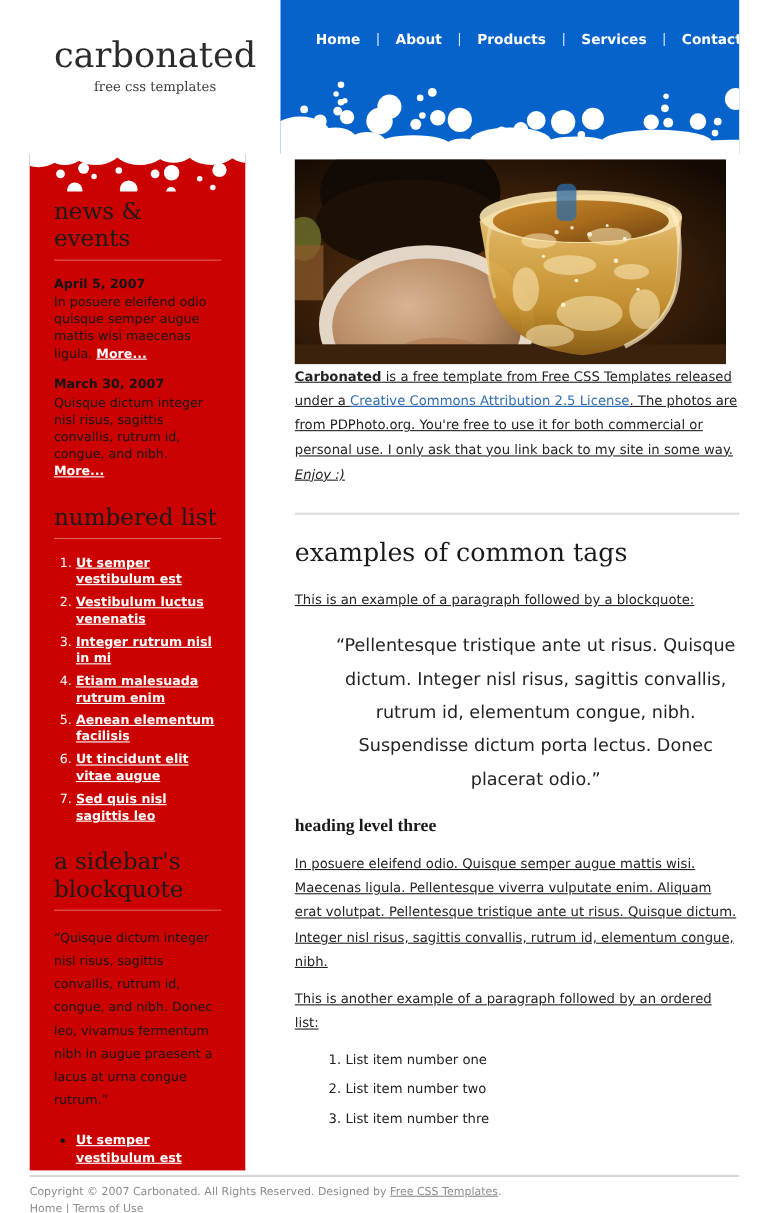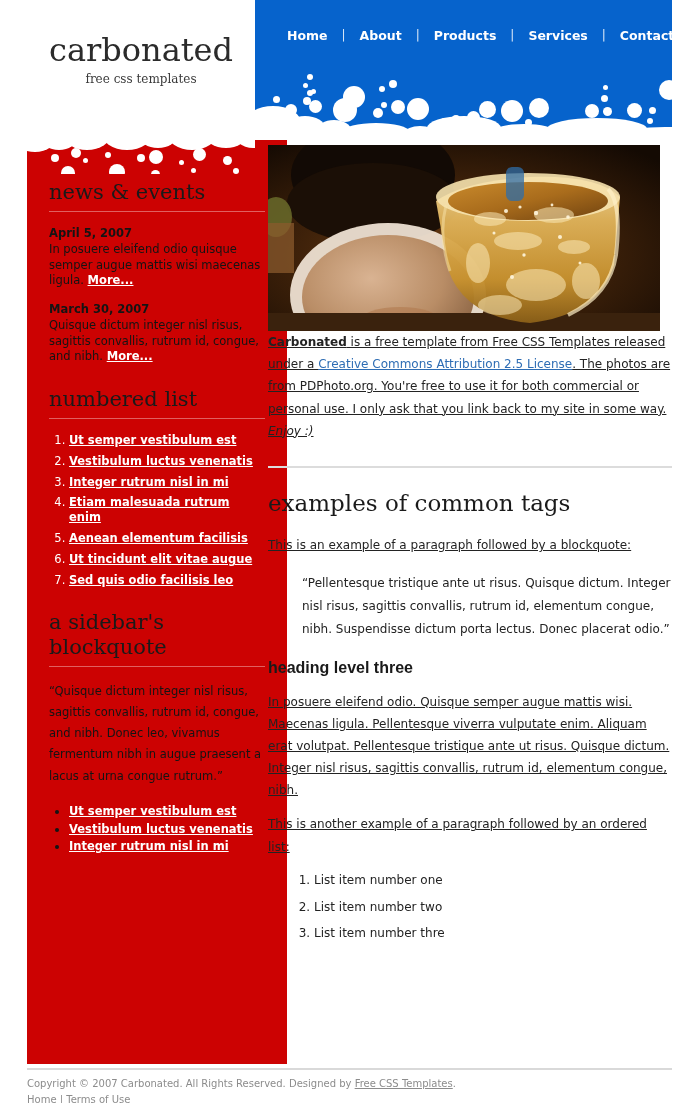--- a/index.html
+++ b/index.html
@@ -92,21 +92,21 @@
   #page {
     position: absolute;
     left: 0; top: 140px;
     width: 700px;
   }
 
   
   #sidebar {
     position: absolute;
     left: 27px; top: 0;
-    width: 260px;
+    width: 196px;
     height: 924px;
     background: #CC0202;
     overflow: hidden;
   }
   #sidebar-top-foam {
     position: absolute;
     left: 0; top: 0;
     width: 228px;
     height: 34px;
     overflow: hidden;
@@ -222,31 +222,32 @@
     margin: 24px 0 22px 0;
   }
   #content h2.section-title {
     font-family: "DejaVu Serif", serif;
     font-size: 23px;
     font-weight: normal;
     color: #1A1A1A;
     margin: 0 0 18px 0;
   }
   #content h3.sub-title {
-    font-family: Liberation Sans, sans-serif;
+    font-family: Liberation Serif, serif;
     font-size: 16px;
     font-weight: bold;
     color: #1A1A1A;
     margin: 4px 0 14px 0;
   }
   #content blockquote.bq {
     margin: 16px 0 18px 34px;
-    font-size: 12px;
+    font-size: 16px;
     color: #232323;
     line-height: 1.9;
+    text-align: center;
   }
   ol.content-ol {
     margin: 14px 0 0 0;
     padding-left: 46px;
     font-size: 12px;
     color: #232323;
   }
   ol.content-ol li { margin-bottom: 10px; line-height: 1.4; }
 
   
@@ -386,21 +387,21 @@
       <div class="sb-box">
         <h2 class="sb-title">numbered list</h2>
         <div class="sb-rule"></div>
         <ol class="sb-ol">
           <li><a href="#">Ut semper vestibulum est</a></li>
           <li><a href="#">Vestibulum luctus venenatis</a></li>
           <li><a href="#">Integer rutrum nisl in mi</a></li>
           <li><a href="#">Etiam malesuada rutrum enim</a></li>
           <li><a href="#">Aenean elementum facilisis</a></li>
           <li><a href="#">Ut tincidunt elit vitae augue</a></li>
-          <li><a href="#">Sed quis odio facilisis leo</a></li>
+          <li><a href="#">Sed quis nisl sagittis leo</a></li>
         </ol>
       </div>
 
       <div class="sb-box">
         <h2 class="sb-title">a sidebar's blockquote</h2>
         <div class="sb-rule"></div>
         <p class="sb-quote">“Quisque dictum integer nisl risus, sagittis convallis, rutrum id, congue, and nibh. Donec leo, vivamus fermentum nibh in augue praesent a lacus at urna congue rutrum.”</p>
         <ul class="sb-ul">
           <li><a href="#">Ut semper vestibulum est</a></li>
           <li><a href="#">Vestibulum luctus venenatis</a></li>

